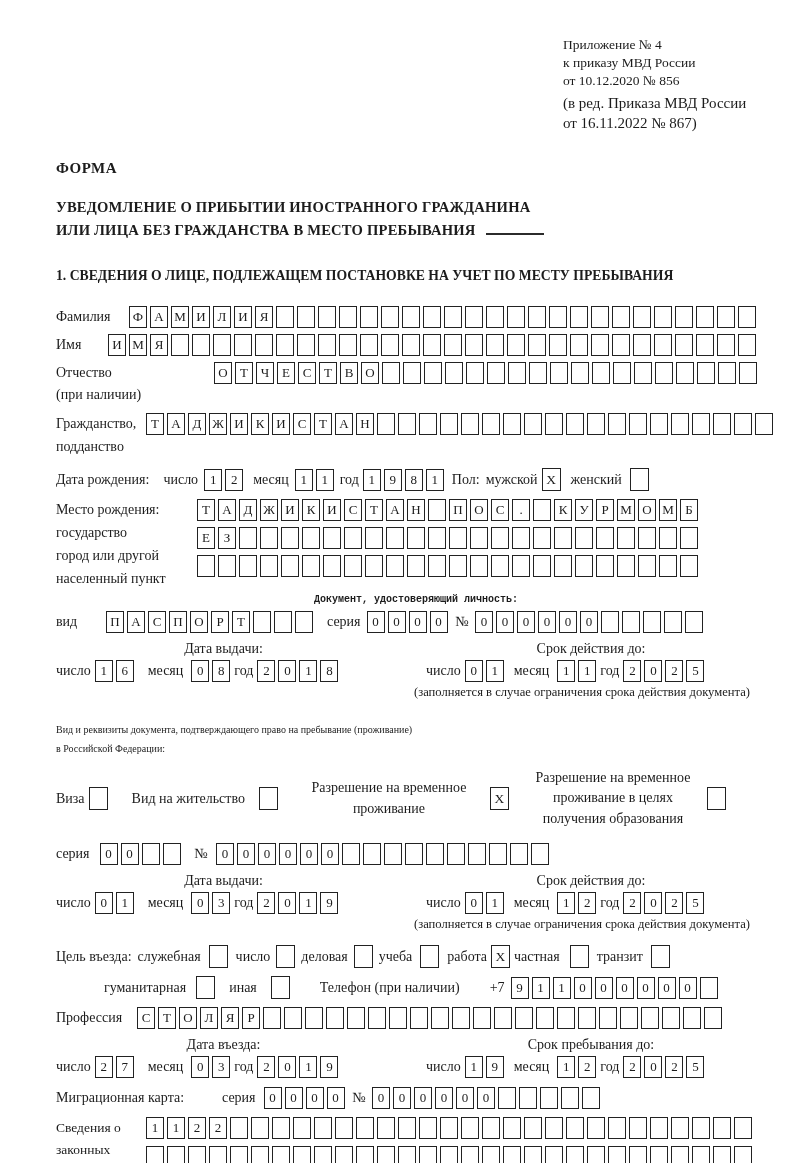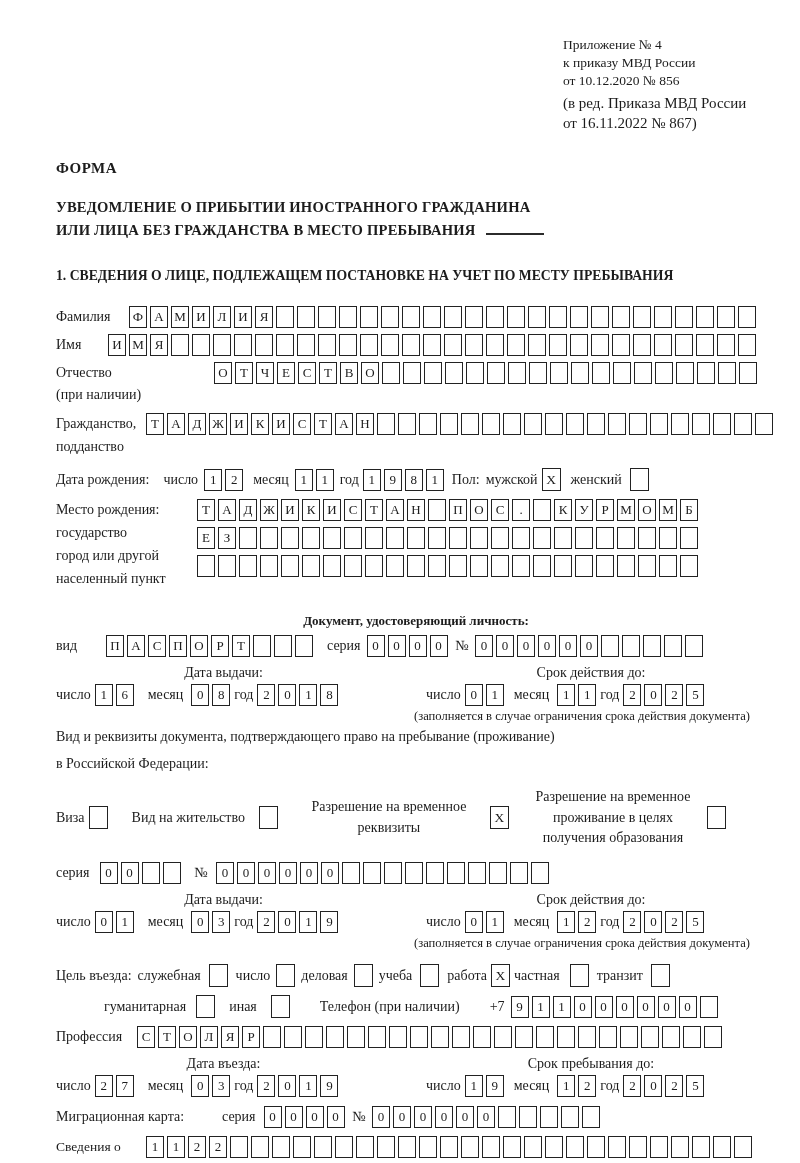--- a/index.html
+++ b/index.html
@@ -37,21 +37,21 @@
           font-size: 13px; line-height: 20px; }
   .checkbox { display: inline-block; width: 19px; height: 23px; flex: 0 0 auto;
               border: 1.5px solid #222; background: #fff; text-align: center;
               font-size: 13.5px; line-height: 21px; vertical-align: middle; }
 
   
   .two-col { display: flex; align-items: flex-start; margin-top: 8px; font-size: 14px; }
   .lines-col div { line-height: 1.64; }
   .rows-col { display: flex; flex-direction: column; gap: 6px; }
 
-  .doc-heading { text-align: center; font-weight: bold; font-size: 13px; margin-top: 22px; }
+  .doc-heading { text-align: center; font-weight: bold; font-size: 10px; margin-top: 3px; font-family: Liberation Mono, monospace; }
 
   
   .dates-row { display: flex; margin-top: 8px; font-size: 14px; }
   .date-group { display: flex; flex-direction: column; }
   .dg-head { text-align: center; margin-bottom: 3px; }
   .dg-line { display: flex; align-items: center; }
   .note { text-align: right; padding-right: 26px; font-size: 12.6px; margin-top: 3px; }
 
   
   .res-options { display: flex; align-items: center; margin-top: 10px; font-size: 14px; }
@@ -454,37 +454,37 @@
             <span class="cell">2</span>
             <span class="cell">0</span>
             <span class="cell">2</span>
             <span class="cell">5</span>
           </span>
       </div>
     </div>
   </div>
   <div class="note">(заполняется в случае ограничения срока действия документа)</div>
 
-  <div style="margin-top:0; font-size:14px; line-height:1.9">
+  <div style="margin-top:20px; font-size:10px; line-height:1.9">
     <div>Вид и реквизиты документа, подтверждающего право на пребывание (проживание)</div>
     <div>в Российской Федерации:</div>
   </div>
 
   <div class="res-options">
     <span>Виза</span>
       <span class="gap4"></span>
     <span class="checkbox"></span>
     <span class="gap24"></span>
     <span>Вид на жительство</span>
       <span class="gap14"></span>
     <span class="checkbox"></span>
     <span class="gap18"></span>
     <span class="opt-center" style="width:186px">
       <div>Разрешение на временное</div>
-      <div>реквизиты</div>
+      <div>проживание</div>
     </span>
     <span class="gap8"></span>
     <span class="checkbox">X</span>
     <span class="gap18"></span>
     <span class="opt-center" style="width:172px">
       <div>Разрешение на временное</div>
       <div>проживание в целях</div>
       <div>получения образования</div>
     </span>
     <span class="gap8"></span>

